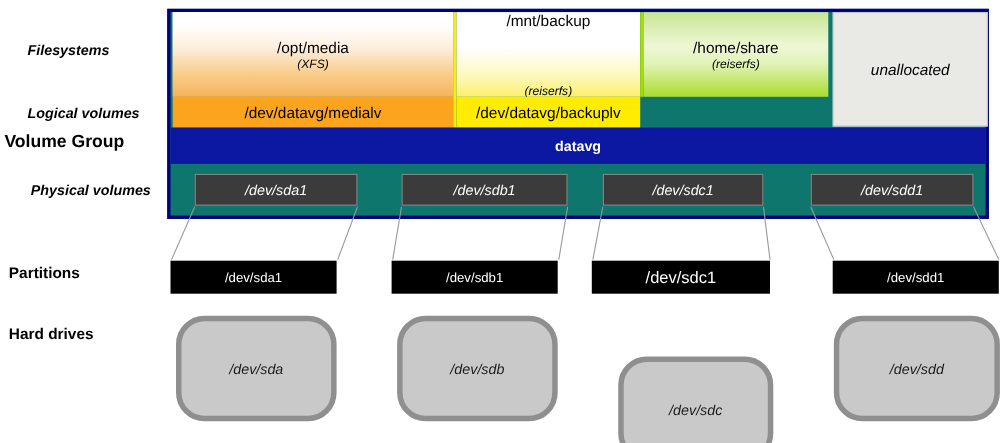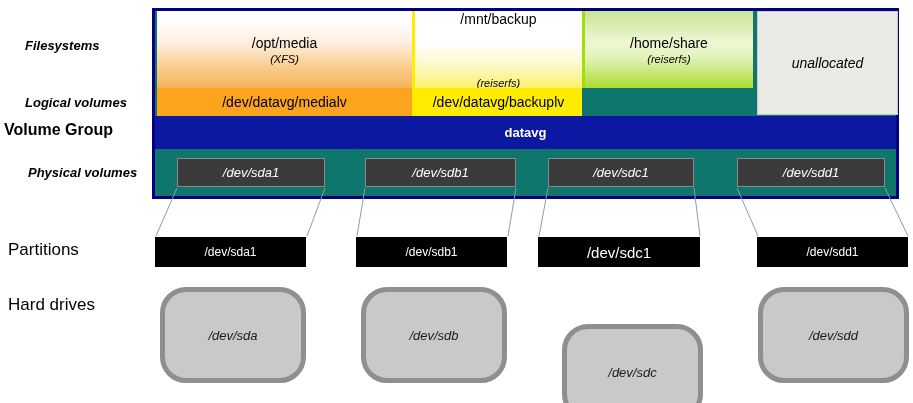--- a/index.html
+++ b/index.html
@@ -3,21 +3,21 @@
 <meta charset="utf-8">
 <style>
   html,body{margin:0;padding:0;background:#ffffff;}
   body{font-family:"Liberation Sans", sans-serif;}
   .canvas{position:relative;width:913px;height:403px;background:#ffffff;overflow:hidden;}
 
   
   .side-label{position:absolute;color:#000;white-space:nowrap;}
   .lbl-ital{font-size:13px;font-weight:bold;font-style:italic;}
   .lbl-big{font-size:16px;font-weight:bold;}
-  .lbl-plain{font-size:17px;font-weight:normal;}
+  .lbl-plain{font-size:14px;font-weight:bold;}
 
   
   .vg-box{position:absolute;left:152px;top:8px;width:741px;height:185px;
           border:3px solid #000080;background:#0f766e;}
 
   
   .fs-col{position:absolute;top:0;display:flex;flex-direction:column;}
   .fs-area{height:77px;display:flex;flex-direction:column;align-items:center;justify-content:center;}
   .fs-mount{font-size:14px;color:#000;}
   .fs-type{font-size:11px;font-style:italic;color:#000;margin-top:2px;}

